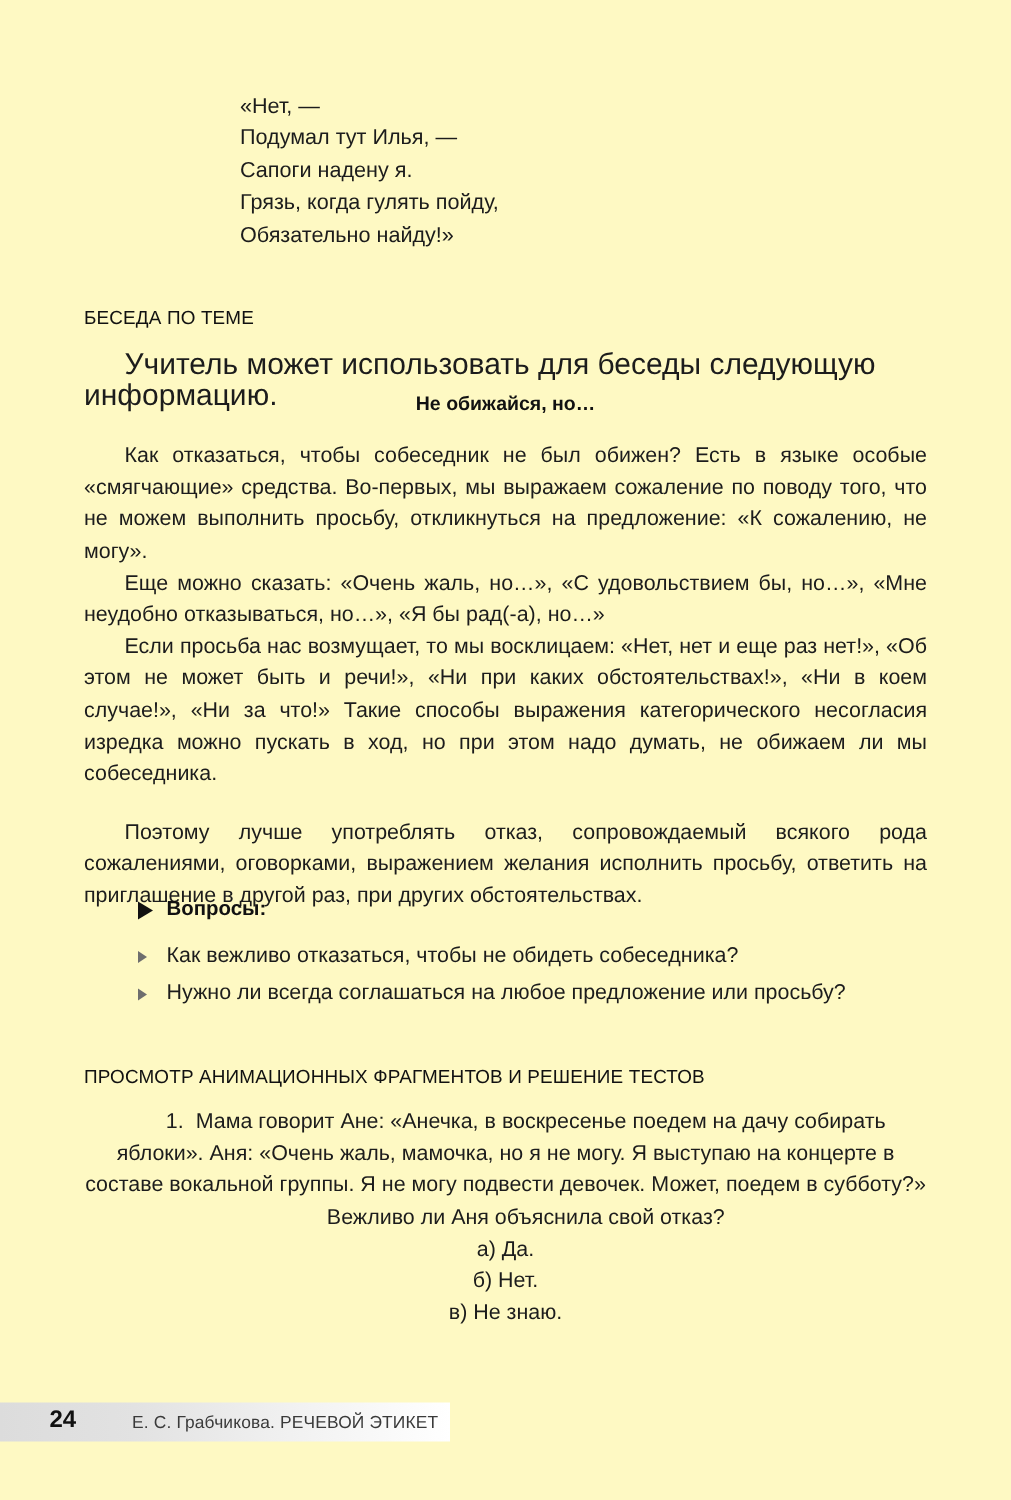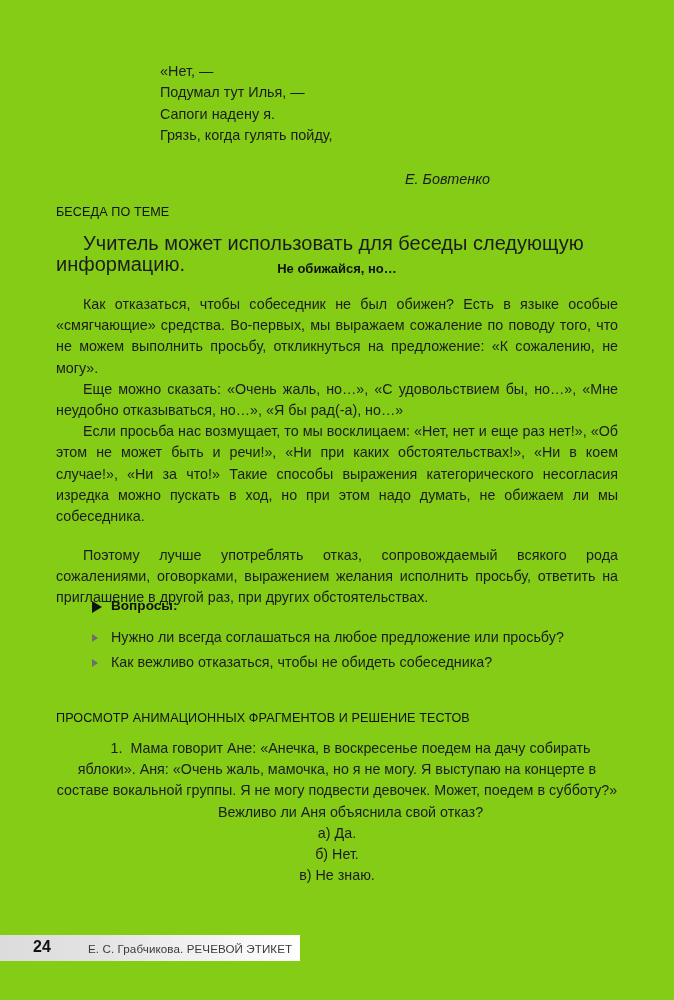--- a/index.html
+++ b/index.html
@@ -12,21 +12,21 @@
     height: 1000px;
     position: relative;
     font-family: "Liberation Sans", sans-serif;
     color: #1a1a1a;
     overflow: hidden;
   }
 
   .page {
     position: absolute;
     inset: 0;
-    background: #84cc16;
+    background: #fef9c3;
   }
 
   
   .poem {
     position: absolute;
     left: 160px;
     top: 61px;
     width: 420px;
     font-size: 14.4px;
     line-height: 21.4px;
@@ -201,23 +201,23 @@
 </head>
 <body>
 
 <div class="page">
 
   <div class="poem">
     <div class="poem-line">«Нет, —</div>
     <div class="poem-line">Подумал тут Илья, —</div>
     <div class="poem-line">Сапоги надену я.</div>
     <div class="poem-line">Грязь, когда гулять пойду,</div>
-  </div>
-
-  <div class="attribution">Е. Бовтенко</div>
+    <div class="poem-line">Обязательно найду!»</div>
+  </div>
+
 
   <div class="section-heading heading-besedа">БЕСЕДА ПО ТЕМЕ</div>
   <div class="lead">Учитель может использовать для беседы следующую информацию.</div>
   <div class="center-heading">Не обижайся, но…</div>
 
   <div class="body-block" id="para-group-1">
     <p>Как отказаться, чтобы собеседник не был обижен? Есть в языке особые «смягчающие» средства. Во-первых, мы выражаем сожаление по поводу того, что не можем выполнить просьбу, откликнуться на предложение: «К сожалению, не могу».</p>
     <p>Еще можно сказать: «Очень жаль, но…», «С удовольствием бы, но…», «Мне неудобно отказываться, но…», «Я бы рад(-а), но…»</p>
     <p>Если просьба нас возмущает, то мы восклицаем: «Нет, нет и еще раз нет!», «Об этом не может быть и речи!», «Ни при каких обстоятельствах!», «Ни в коем случае!», «Ни за что!» Такие способы выражения категорического несогласия изредка можно пускать в ход, но при этом надо думать, не обижаем ли мы собеседника.</p>
   </div>
@@ -227,25 +227,25 @@
   </div>
 
   <div class="questions">
     <div class="q-title">
       <span class="tri-big"></span>
       <span>Вопросы:</span>
     </div>
     <div class="q-list">
       <div class="q-item">
         <span class="tri-small"></span>
-        <span class="q-text">Нужно ли всегда соглашаться на любое предложение или просьбу?</span>
+        <span class="q-text nojustify">Как вежливо отказаться, чтобы не обидеть собеседника?</span>
       </div>
       <div class="q-item">
         <span class="tri-small"></span>
-        <span class="q-text nojustify">Как вежливо отказаться, чтобы не обидеть собеседника?</span>
+        <span class="q-text">Нужно ли всегда соглашаться на любое предложение или просьбу?</span>
       </div>
     </div>
   </div>
 
   <div class="section-heading heading-prosmotr">ПРОСМОТР АНИМАЦИОННЫХ ФРАГМЕНТОВ И РЕШЕНИЕ ТЕСТОВ</div>
 
   <div class="test-block">
     <p class="test-item"><span class="num">1.</span><span>Мама говорит Ане: «Анечка, в воскресенье поедем на дачу собирать яблоки». Аня: «Очень жаль, мамочка, но я не могу. Я выступаю на концерте в составе вокальной группы. Я не могу подвести девочек. Может, поедем в субботу?»</span></p>
     <p class="test-question">Вежливо ли Аня объяснила свой отказ?</p>
     <div class="options">

